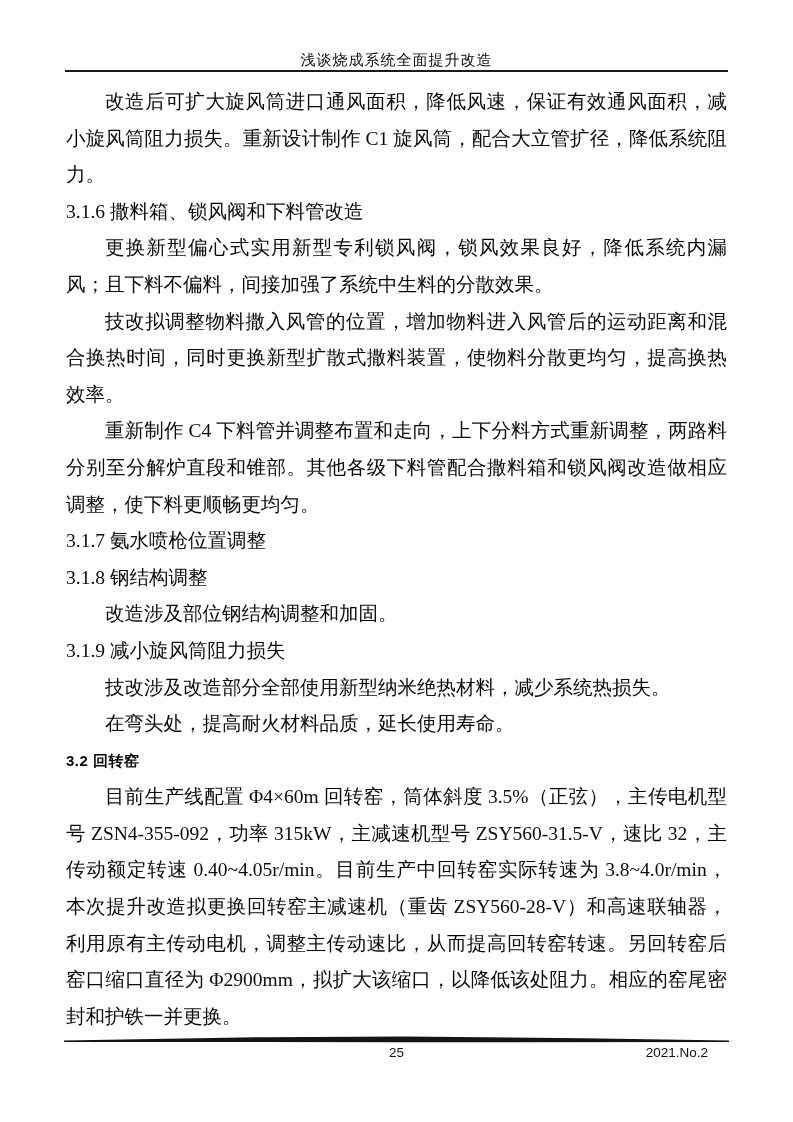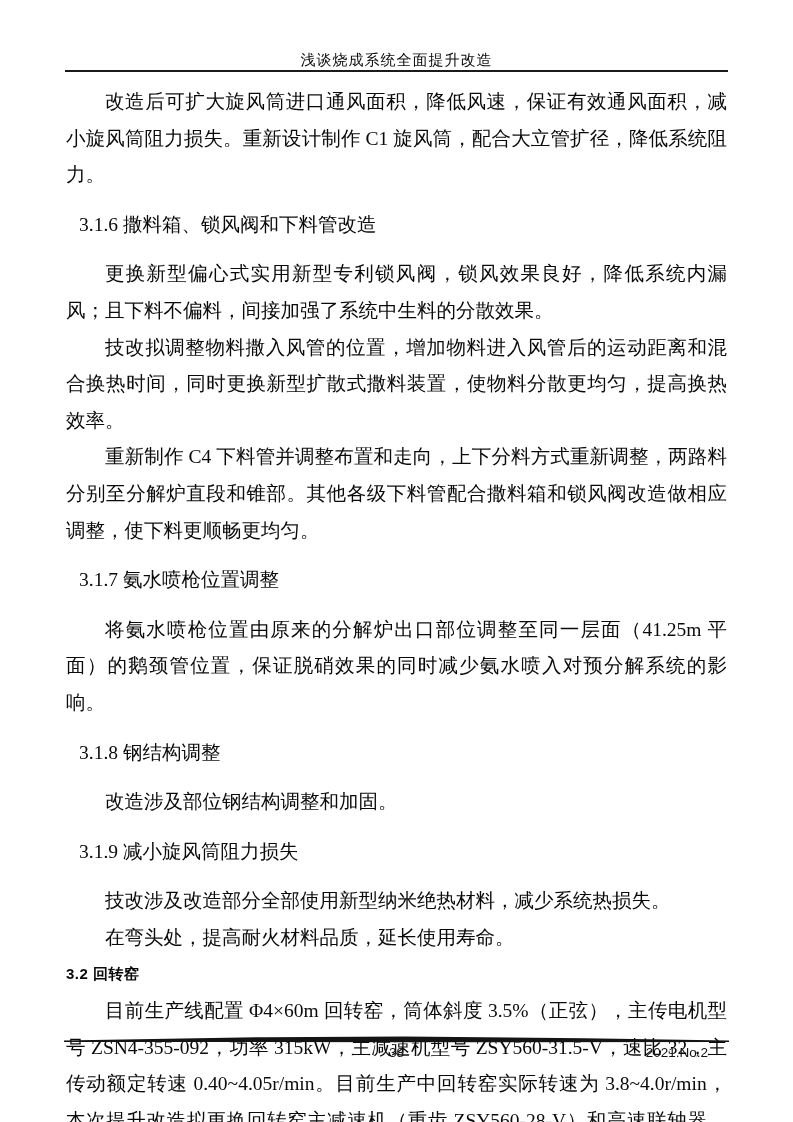--- a/index.html
+++ b/index.html
@@ -36,21 +36,21 @@
     width: 661px;
     font-size: 19.5px;
     line-height: 36.6px;
     text-align: justify;
   }
   .para {
     margin: 0;
     text-indent: 2em;
   }
   .h3 {
-    margin: 13px;
+    margin: 0;
     text-indent: 0;
     font-weight: normal;
   }
   .h2 {
     margin: 0;
     text-indent: 0;
     font-weight: bold;
     font-size: 15px;
     font-family: "Liberation Sans", "DejaVu Sans", sans-serif;
     letter-spacing: 0.5px;
@@ -89,32 +89,31 @@
 
   <div class="doc-header">浅谈烧成系统全面提升改造</div>
 
   <div class="content">
     <p class="para">改造后可扩大旋风筒进口通风面积，降低风速，保证有效通风面积，减小旋风筒阻力损失。重新设计制作 C1 旋风筒，配合大立管扩径，降低系统阻力。</p>
     <p class="h3">3.1.6 撒料箱、锁风阀和下料管改造</p>
     <p class="para">更换新型偏心式实用新型专利锁风阀，锁风效果良好，降低系统内漏风；且下料不偏料，间接加强了系统中生料的分散效果。</p>
     <p class="para">技改拟调整物料撒入风管的位置，增加物料进入风管后的运动距离和混合换热时间，同时更换新型扩散式撒料装置，使物料分散更均匀，提高换热效率。</p>
     <p class="para">重新制作 C4 下料管并调整布置和走向，上下分料方式重新调整，两路料分别至分解炉直段和锥部。其他各级下料管配合撒料箱和锁风阀改造做相应调整，使下料更顺畅更均匀。</p>
     <p class="h3">3.1.7 氨水喷枪位置调整</p>
-    <p class="para">将氨水喷枪位置由原来的分解炉出口部位调整至同一层面（41.25m 平面）的鹅颈管位置，保证脱硝效果的同时减少氨水喷入对预分解系统的影响。</p>
     <p class="h3">3.1.8 钢结构调整</p>
     <p class="para">改造涉及部位钢结构调整和加固。</p>
     <p class="h3">3.1.9 减小旋风筒阻力损失</p>
     <p class="para">技改涉及改造部分全部使用新型纳米绝热材料，减少系统热损失。</p>
     <p class="para">在弯头处，提高耐火材料品质，延长使用寿命。</p>
     <p class="h2">3.2 回转窑</p>
     <p class="para">目前生产线配置 Φ4×60m 回转窑，筒体斜度 3.5%（正弦），主传电机型号 ZSN4-355-092，功率 315kW，主减速机型号 ZSY560-31.5-V，速比 32，主传动额定转速 0.40~4.05r/min。目前生产中回转窑实际转速为 3.8~4.0r/min，本次提升改造拟更换回转窑主减速机（重齿 ZSY560-28-V）和高速联轴器，利用原有主传动电机，调整主传动速比，从而提高回转窑转速。另回转窑后窑口缩口直径为 Φ2900mm，拟扩大该缩口，以降低该处阻力。相应的窑尾密封和护铁一并更换。</p>
   </div>
 
   <svg class="footer-rule" viewBox="0 0 665 7" preserveAspectRatio="none">
     <polygon points="0,4.6 200,1.2 340,0.4 520,2.2 665,4.4 665,6 340,6.2 0,6" fill="#141414"></polygon>
   </svg>
 
   <div class="footer-text">
-    <span class="page-num">38</span>
+    <span class="page-num">25</span>
     <span class="issue-num">2021.No.2</span>
   </div>
 
 </div>
 
 </body></html>

